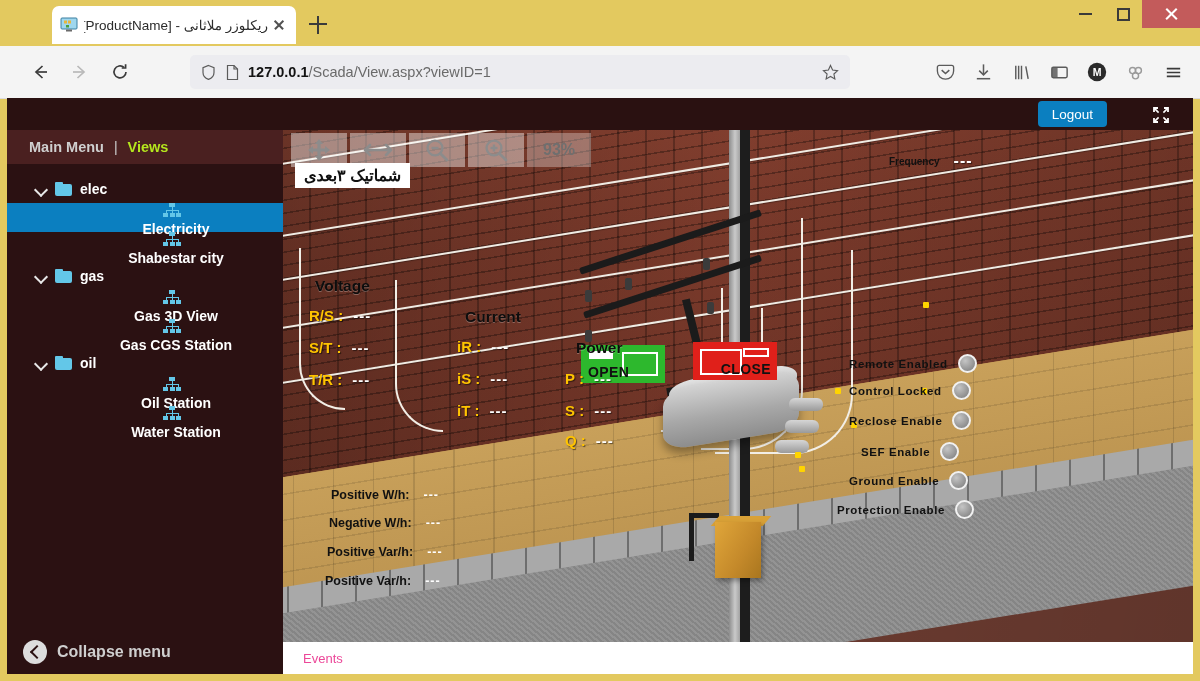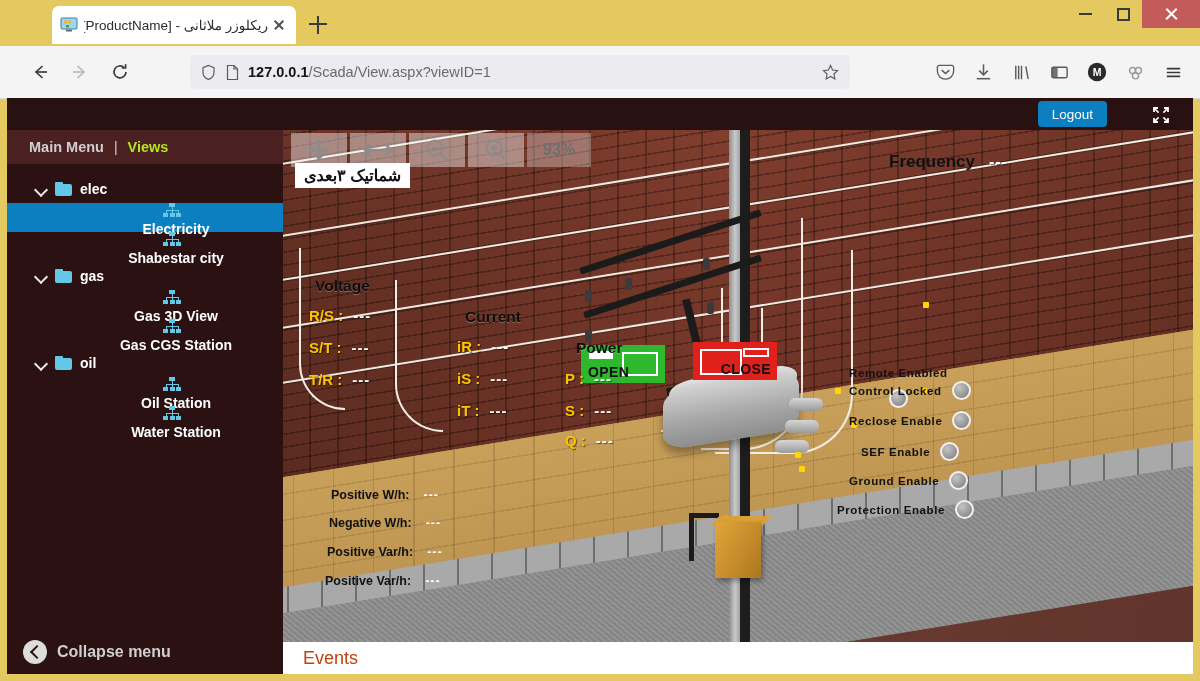--- a/index.html
+++ b/index.html
@@ -159,37 +159,37 @@
   .val{color:#fff;font-weight:bold;letter-spacing:1px;text-shadow:1px 1px 1px rgba(0,0,0,.5);}
   .meas-row{position:absolute;display:flex;align-items:center;gap:10px;font-size:15px;white-space:nowrap;}
   .energy-row{position:absolute;display:flex;align-items:center;gap:14px;font-size:12.5px;white-space:nowrap;}
   .energy-row .k{color:#111;font-weight:bold;}
   .energy-row .v{color:#fff;font-weight:bold;letter-spacing:1px;}
   .status-row{position:absolute;display:flex;align-items:center;gap:10px;white-space:nowrap;}
   .status-row .s-label{font-size:11.5px;color:#111;font-weight:bold;letter-spacing:.6px;}
   .led{width:19px;height:19px;border-radius:50%;background:radial-gradient(circle at 35% 32%,#c5c5c5,#8f8f8f 70%,#6f6f6f);
        border:2px solid #f1f1f1;box-sizing:border-box;}
   .freq{position:absolute;display:flex;align-items:center;gap:14px;}
-  .freq .f-l{font-size:17px;color:#111;font-weight:bold;}
+  .freq .f-l{font-size:10px;color:#111;font-weight:bold;}
 
   .swbtn{position:absolute;width:84px;height:38px;display:flex;align-items:center;box-sizing:border-box;
          padding:0 6px;}
   .swbtn .name{font-size:14px;font-weight:bold;color:#111;letter-spacing:.4px;}
   .sw-open{left:298px;top:215px;background:#2db82d;justify-content:flex-start;}
   .sw-close{left:410px;top:212px;background:#e0201a;justify-content:flex-end;}
   .sw-open .bigbox{position:absolute;right:7px;top:7px;width:36px;height:24px;border:2px solid #fff;box-sizing:border-box;}
   .sw-open .smallbar{position:absolute;left:8px;top:6px;width:24px;height:8px;background:#fff;}
   .sw-open .name{position:absolute;left:7px;bottom:3px;}
   .sw-close .bigbox{position:absolute;left:7px;top:7px;width:42px;height:26px;border:2px solid #fff;box-sizing:border-box;}
   .sw-close .smallbar{position:absolute;right:8px;top:6px;width:26px;height:9px;border:2px solid #fff;box-sizing:border-box;}
   .sw-close .name{position:absolute;right:6px;bottom:3px;}
 
   .events{position:absolute;left:276px;bottom:0;width:910px;height:32px;background:#fff;
           display:flex;align-items:center;padding-left:20px;box-sizing:border-box;}
-  .events span{font-size:18px;color:#c2410c;}
+  .events span{font-size:13px;color:#ec4899;}
 </style>
 </head>
 <body>
 
 <div id="app">
 
   <div class="titlebar">
     <div class="tab">
       <div class="tab-favicon">
         <svg width="18" height="18" viewBox="0 0 18 18">
@@ -592,21 +592,21 @@
       </div>
       <div class="energy-row" style="left:44px;top:415px;">
         <span class="k">Positive Var/h:</span>
         <span class="v">---</span>
       </div>
       <div class="energy-row" style="left:42px;top:444px;">
         <span class="k">Positive Var/h:</span>
         <span class="v">---</span>
       </div>
 
-      <div class="status-row" style="left:566px;top:237px;flex-direction:column;">
+      <div class="status-row" style="left:566px;top:224px;">
         <span class="s-label">Remote Enabled</span>
         <span class="led"></span>
       </div>
       <div class="status-row" style="left:566px;top:251px;">
         <span class="s-label">Control Locked</span>
         <span class="led"></span>
       </div>
       <div class="status-row" style="left:566px;top:281px;">
         <span class="s-label">Reclose Enable</span>
         <span class="led"></span>

